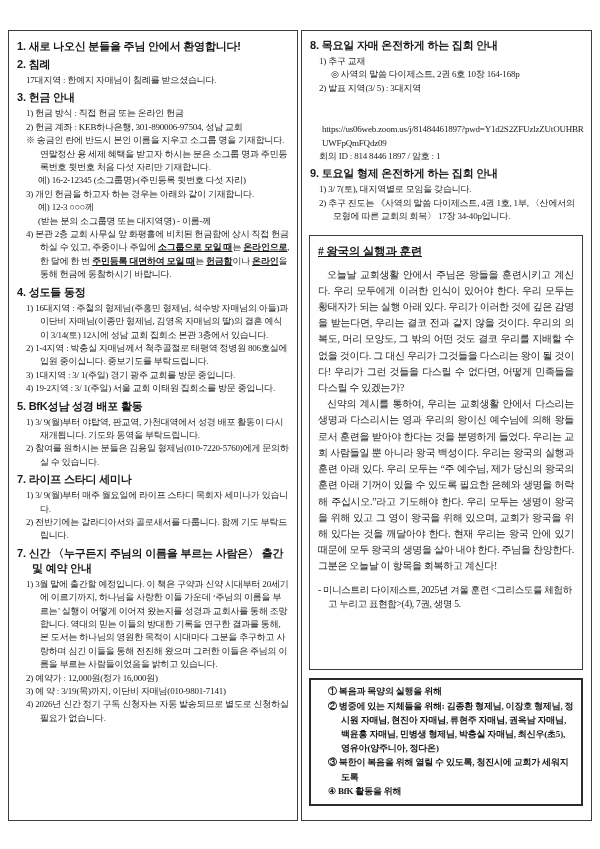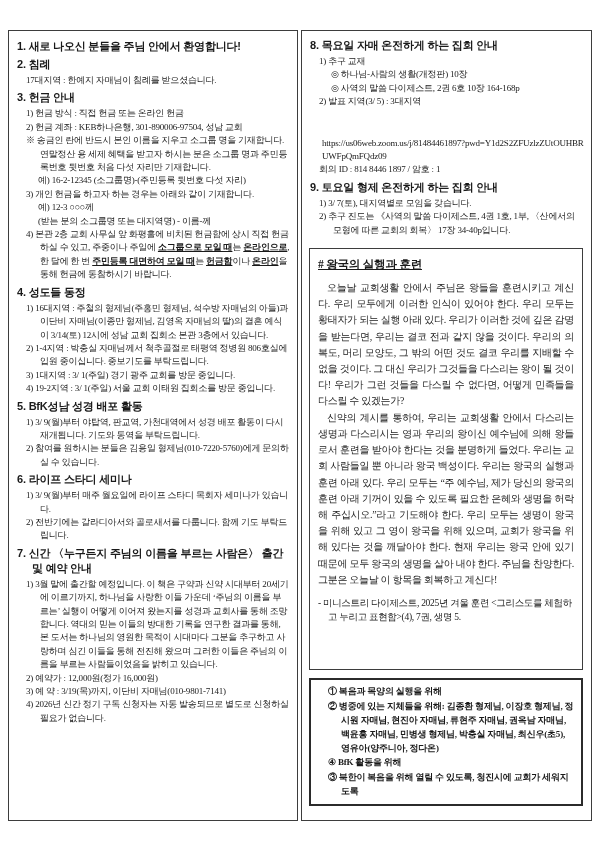--- a/index.html
+++ b/index.html
@@ -88,38 +88,37 @@
         <div class="line ind1"><span>2) 1-4지역 : 박충실 자매님께서 척추골절로 태평역 정병원 806호실에 입원 중이십니다. 중보기도를 부탁드립니다.</span></div>
         <div class="line ind1"><span>3) 1대지역 : 3/ 1(주일) 경기 광주 교회를 방문 중입니다.</span></div>
         <div class="line ind1"><span>4) 19-2지역 : 3/ 1(주일) 서울 교회 이태원 집회소를 방문 중입니다.</span></div>
       </div>
       <div class="section">
         <div class="sec-head">5. BfK성남 성경 배포 활동</div>
         <div class="line ind1"><span>1) 3/ 9(월)부터 야탑역, 판교역, 가천대역에서 성경 배포 활동이 다시 재개됩니다. 기도와 동역을 부탁드립니다.</span></div>
         <div class="line ind1"><span>2) 참여를 원하시는 분들은 김용일 형제님(010-7220-5760)에게 문의하실 수 있습니다.</span></div>
       </div>
       <div class="section">
-        <div class="sec-head">6. 라이프 스타디 세미나</div>
+        <div class="sec-head">7. 라이프 스타디 세미나</div>
         <div class="line ind1"><span>1) 3/ 9(월)부터 매주 월요일에 라이프 스타디 목회자 세미나가 있습니다.</span></div>
         <div class="line ind1"><span>2) 전반기에는 갈라디아서와 골로새서를 다룹니다. 함께 기도 부탁드립니다.</span></div>
       </div>
       <div class="section">
         <div class="sec-head">7. 신간 〈누구든지 주님의 이름을 부르는 사람은〉 출간 및 예약 안내</div>
         <div class="line ind1"><span>1) 3월 말에 출간할 예정입니다. 이 책은 구약과 신약 시대부터 20세기에 이르기까지, 하나님을 사랑한 이들 가운데 ‘주님의 이름을 부르는’ 실행이 어떻게 이어져 왔는지를 성경과 교회사를 통해 조망합니다. 역대의 믿는 이들의 방대한 기록을 연구한 결과를 통해, 본 도서는 하나님의 영원한 목적이 시대마다 그분을 추구하고 사랑하며 심긴 이들을 통해 전진해 왔으며 그러한 이들은 주님의 이름을 부르는 사람들이었음을 밝히고 있습니다.</span></div>
         <div class="line ind1"><span>2) 예약가 : 12,000원(정가 16,000원)</span></div>
         <div class="line ind1"><span>3) 예 약 : 3/19(목)까지, 이단비 자매님(010-9801-7141)</span></div>
         <div class="line ind1"><span>4) 2026년 신간 정기 구독 신청자는 자동 발송되므로 별도로 신청하실 필요가 없습니다.</span></div>
       </div>
     </div>
   <div class="col col-right">
     <div id="right-sections">
         <div class="section">
           <div class="sec-head">8. 목요일 자매 온전하게 하는 집회 안내</div>
           <div class="line ind1"><span>1) 추구 교재</span></div>
-          <div class="line ind2"><span>◎ 하나님-사람의 생활(개정판) 10장</span></div>
           <div class="line ind2"><span>◎ 사역의 말씀 다이제스트, 2권 6호 10장 164-168p</span></div>
           <div class="line ind1"><span>2) 발표 지역(3/ 5) : 3대지역</span></div>
           <div class="line ind1 url"><span>https://us06web.zoom.us/j/81484461897?pwd=Y1d2S2ZFUzlzZUtOUHBRUWFpQmFQdz09</span></div>
           <div class="line ind1"><span>회의 ID : 814 8446 1897 / 암호 : 1</span></div>
         </div>
         <div class="section">
           <div class="sec-head">9. 토요일 형제 온전하게 하는 집회 안내</div>
           <div class="line ind1"><span>1) 3/ 7(토), 대지역별로 모임을 갖습니다.</span></div>
           <div class="line ind1"><span>2) 추구 진도는 《사역의 말씀 다이제스트, 4권 1호, 1부, 〈산에서의 모형에 따른 교회의 회복〉 17장 34-40p입니다.</span></div>
         </div>
@@ -131,18 +130,18 @@
           <p class="kpara">오늘날 교회생활 안에서 주님은 왕들을 훈련시키고 계신다. 우리 모두에게 이러한 인식이 있어야 한다. 우리 모두는 황태자가 되는 실행 아래 있다. 우리가 이러한 것에 깊은 감명을 받는다면, 우리는 결코 전과 같지 않을 것이다. 우리의 의복도, 머리 모양도, 그 밖의 어떤 것도 결코 우리를 지배할 수 없을 것이다. 그 대신 우리가 그것들을 다스리는 왕이 될 것이다! 우리가 그런 것들을 다스릴 수 없다면, 어떻게 민족들을 다스릴 수 있겠는가?</p>
           <p class="kpara">신약의 계시를 통하여, 우리는 교회생활 안에서 다스리는 생명과 다스리시는 영과 우리의 왕이신 예수님에 의해 왕들로서 훈련을 받아야 한다는 것을 분명하게 들었다. 우리는 교회 사람들일 뿐 아니라 왕국 백성이다. 우리는 왕국의 실행과 훈련 아래 있다. 우리 모두는 “주 예수님, 제가 당신의 왕국의 훈련 아래 기꺼이 있을 수 있도록 필요한 은혜와 생명을 허락해 주십시오.”라고 기도해야 한다. 우리 모두는 생명이 왕국을 위해 있고 그 영이 왕국을 위해 있으며, 교회가 왕국을 위해 있다는 것을 깨달아야 한다. 현재 우리는 왕국 안에 있기 때문에 모두 왕국의 생명을 살아 내야 한다. 주님을 찬양한다. 그분은 오늘날 이 항목을 회복하고 계신다!</p>
         </div>
       <div class="kingdom-source">- 미니스트리 다이제스트, 2025년 겨울 훈련 &lt;그리스도를 체험하고 누리고 표현함&gt;(4), 7권, 생명 5.</div>
     </div>
 
     <div class="prayer-box">
       <div class="prayer-items" id="prayer-items">
           <div class="prayer-item">① 복음과 목양의 실행을 위해</div>
           <div class="prayer-item">② 병중에 있는 지체들을 위해: 김종환 형제님, 이장호 형제님, 정시원 자매님, 현진아 자매님, 류현주 자매님, 권옥남 자매님, 백윤홍 자매님, 민병생 형제님, 박충실 자매님, 최신우(초5), 영유아(양주니아, 정다온)</div>
+          <div class="prayer-item">③ 북한이 복음을 위해 열릴 수 있도록, 청진시에 교회가 세워지도록</div>
           <div class="prayer-item">④ BfK 활동을 위해</div>
-          <div class="prayer-item">③ 북한이 복음을 위해 열릴 수 있도록, 청진시에 교회가 세워지도록</div>
         </div>
     </div>
   </div>
 </div>
 
 </body></html>

